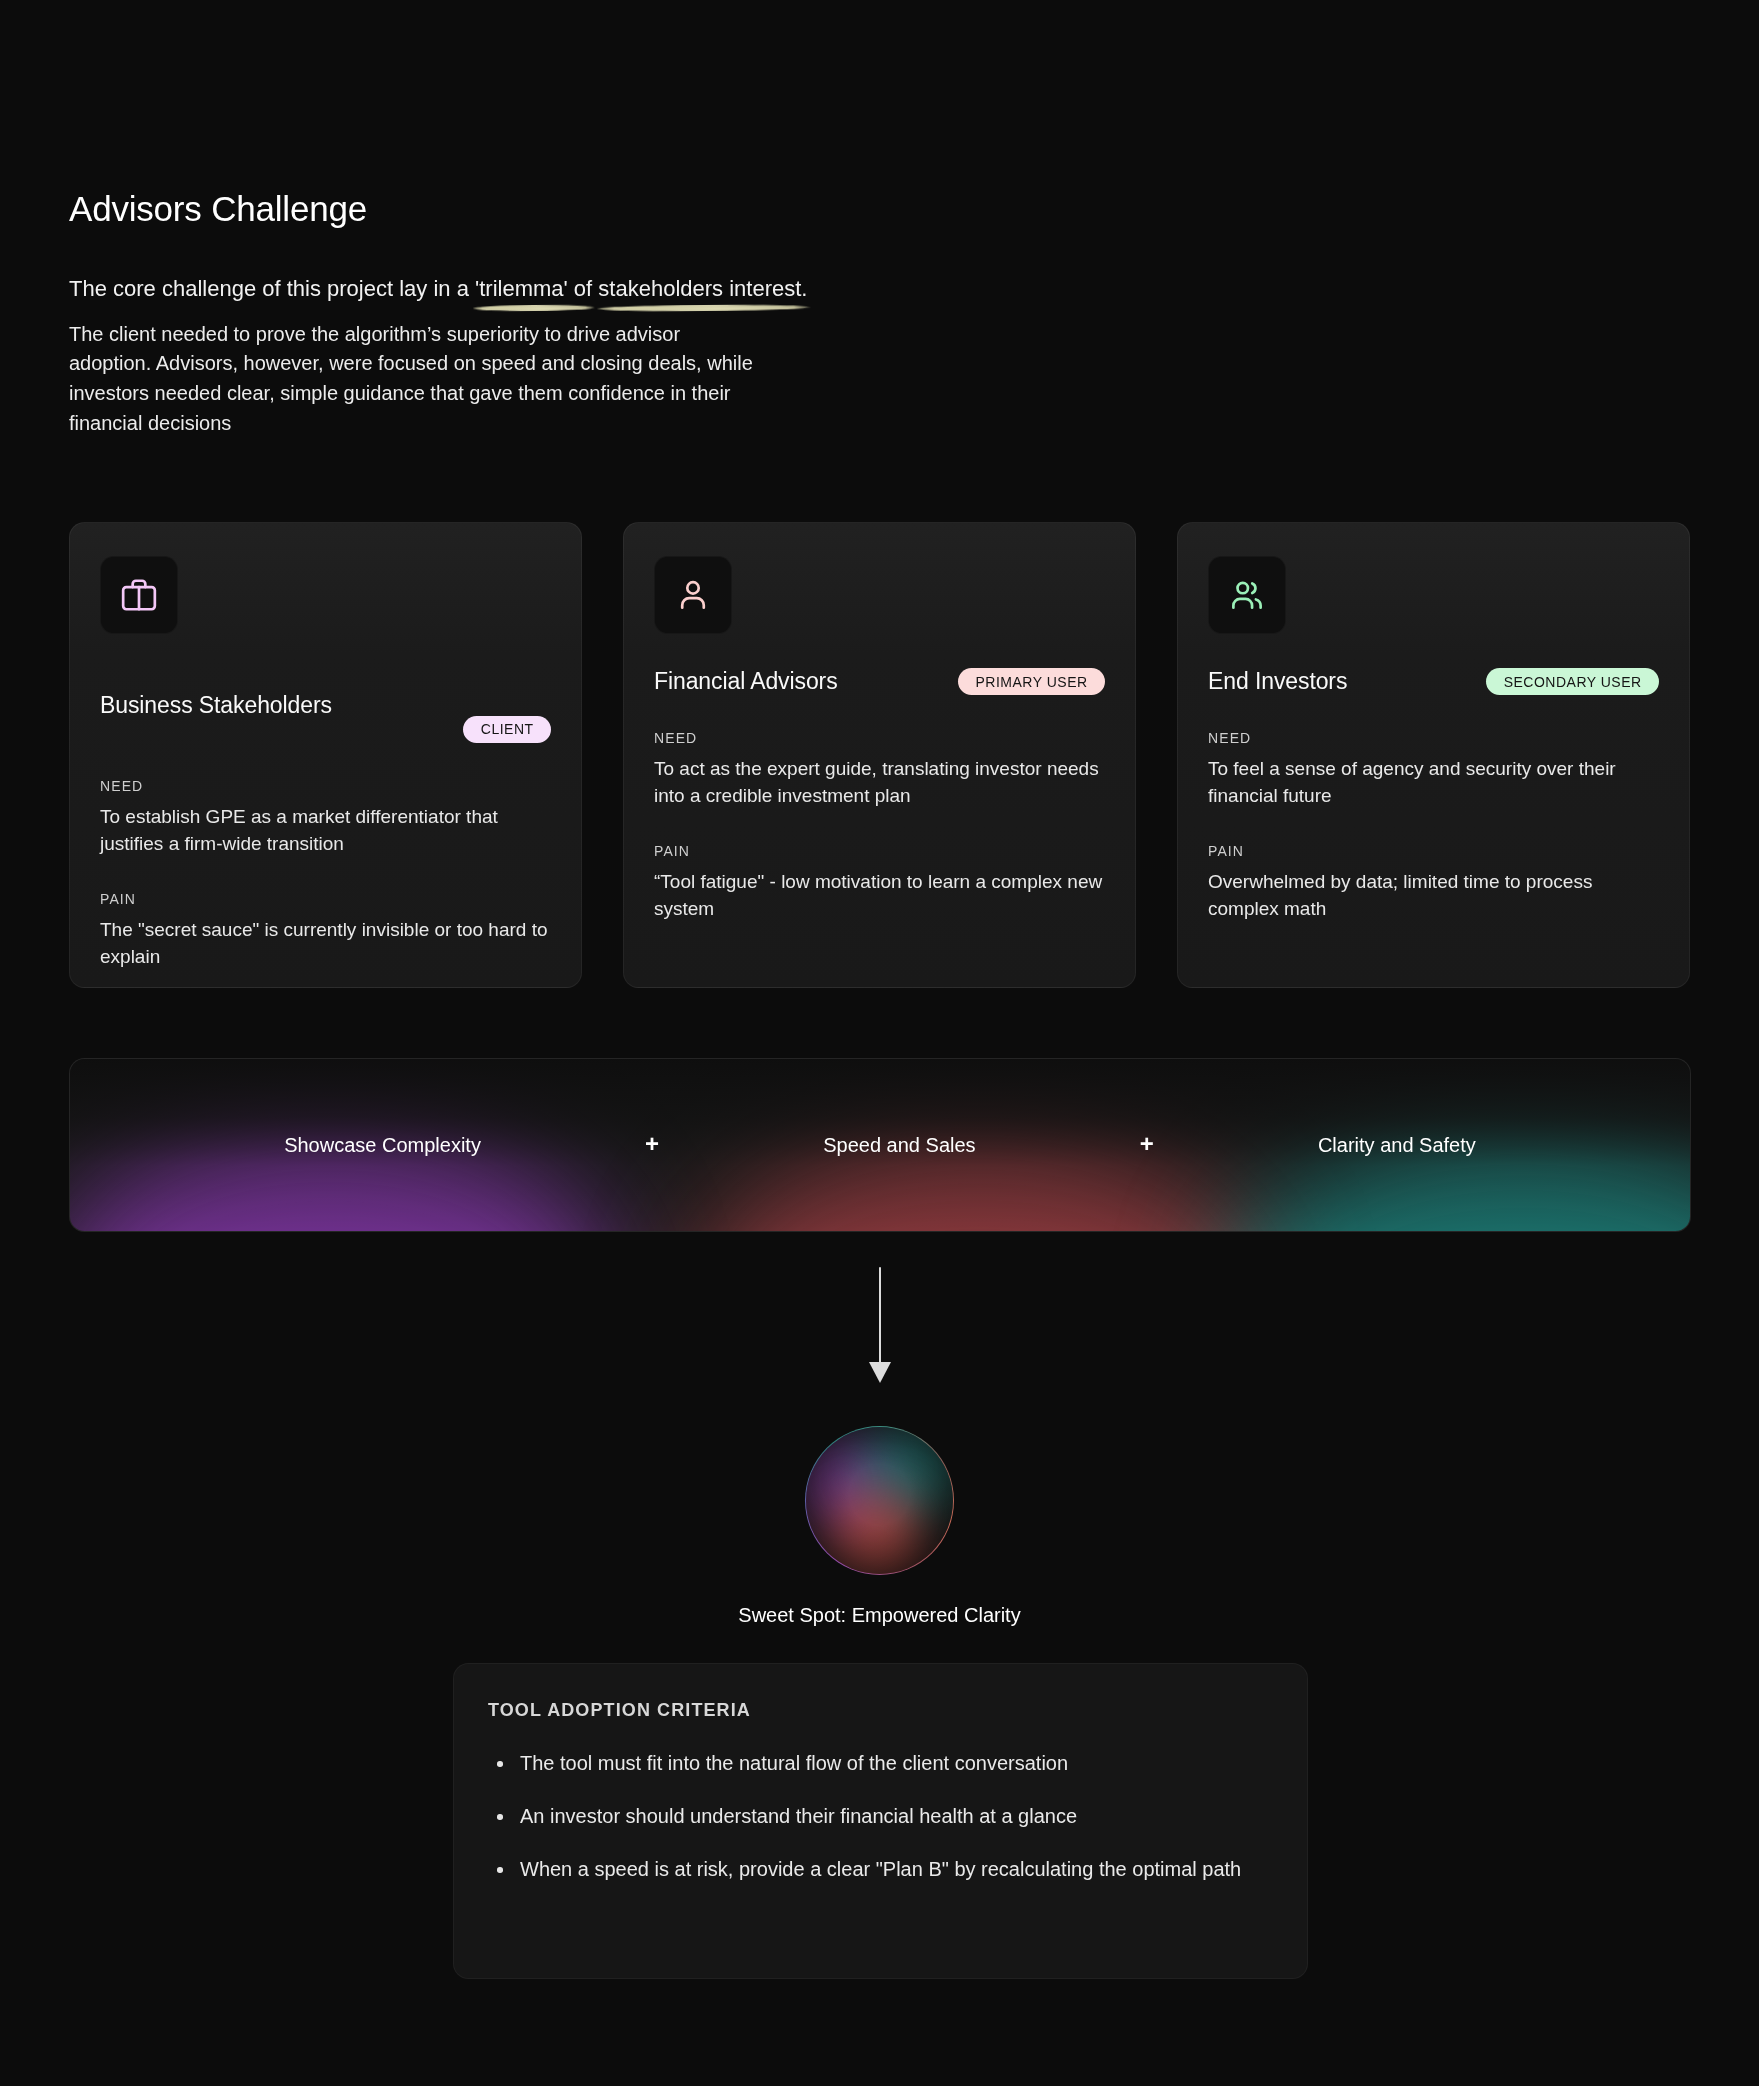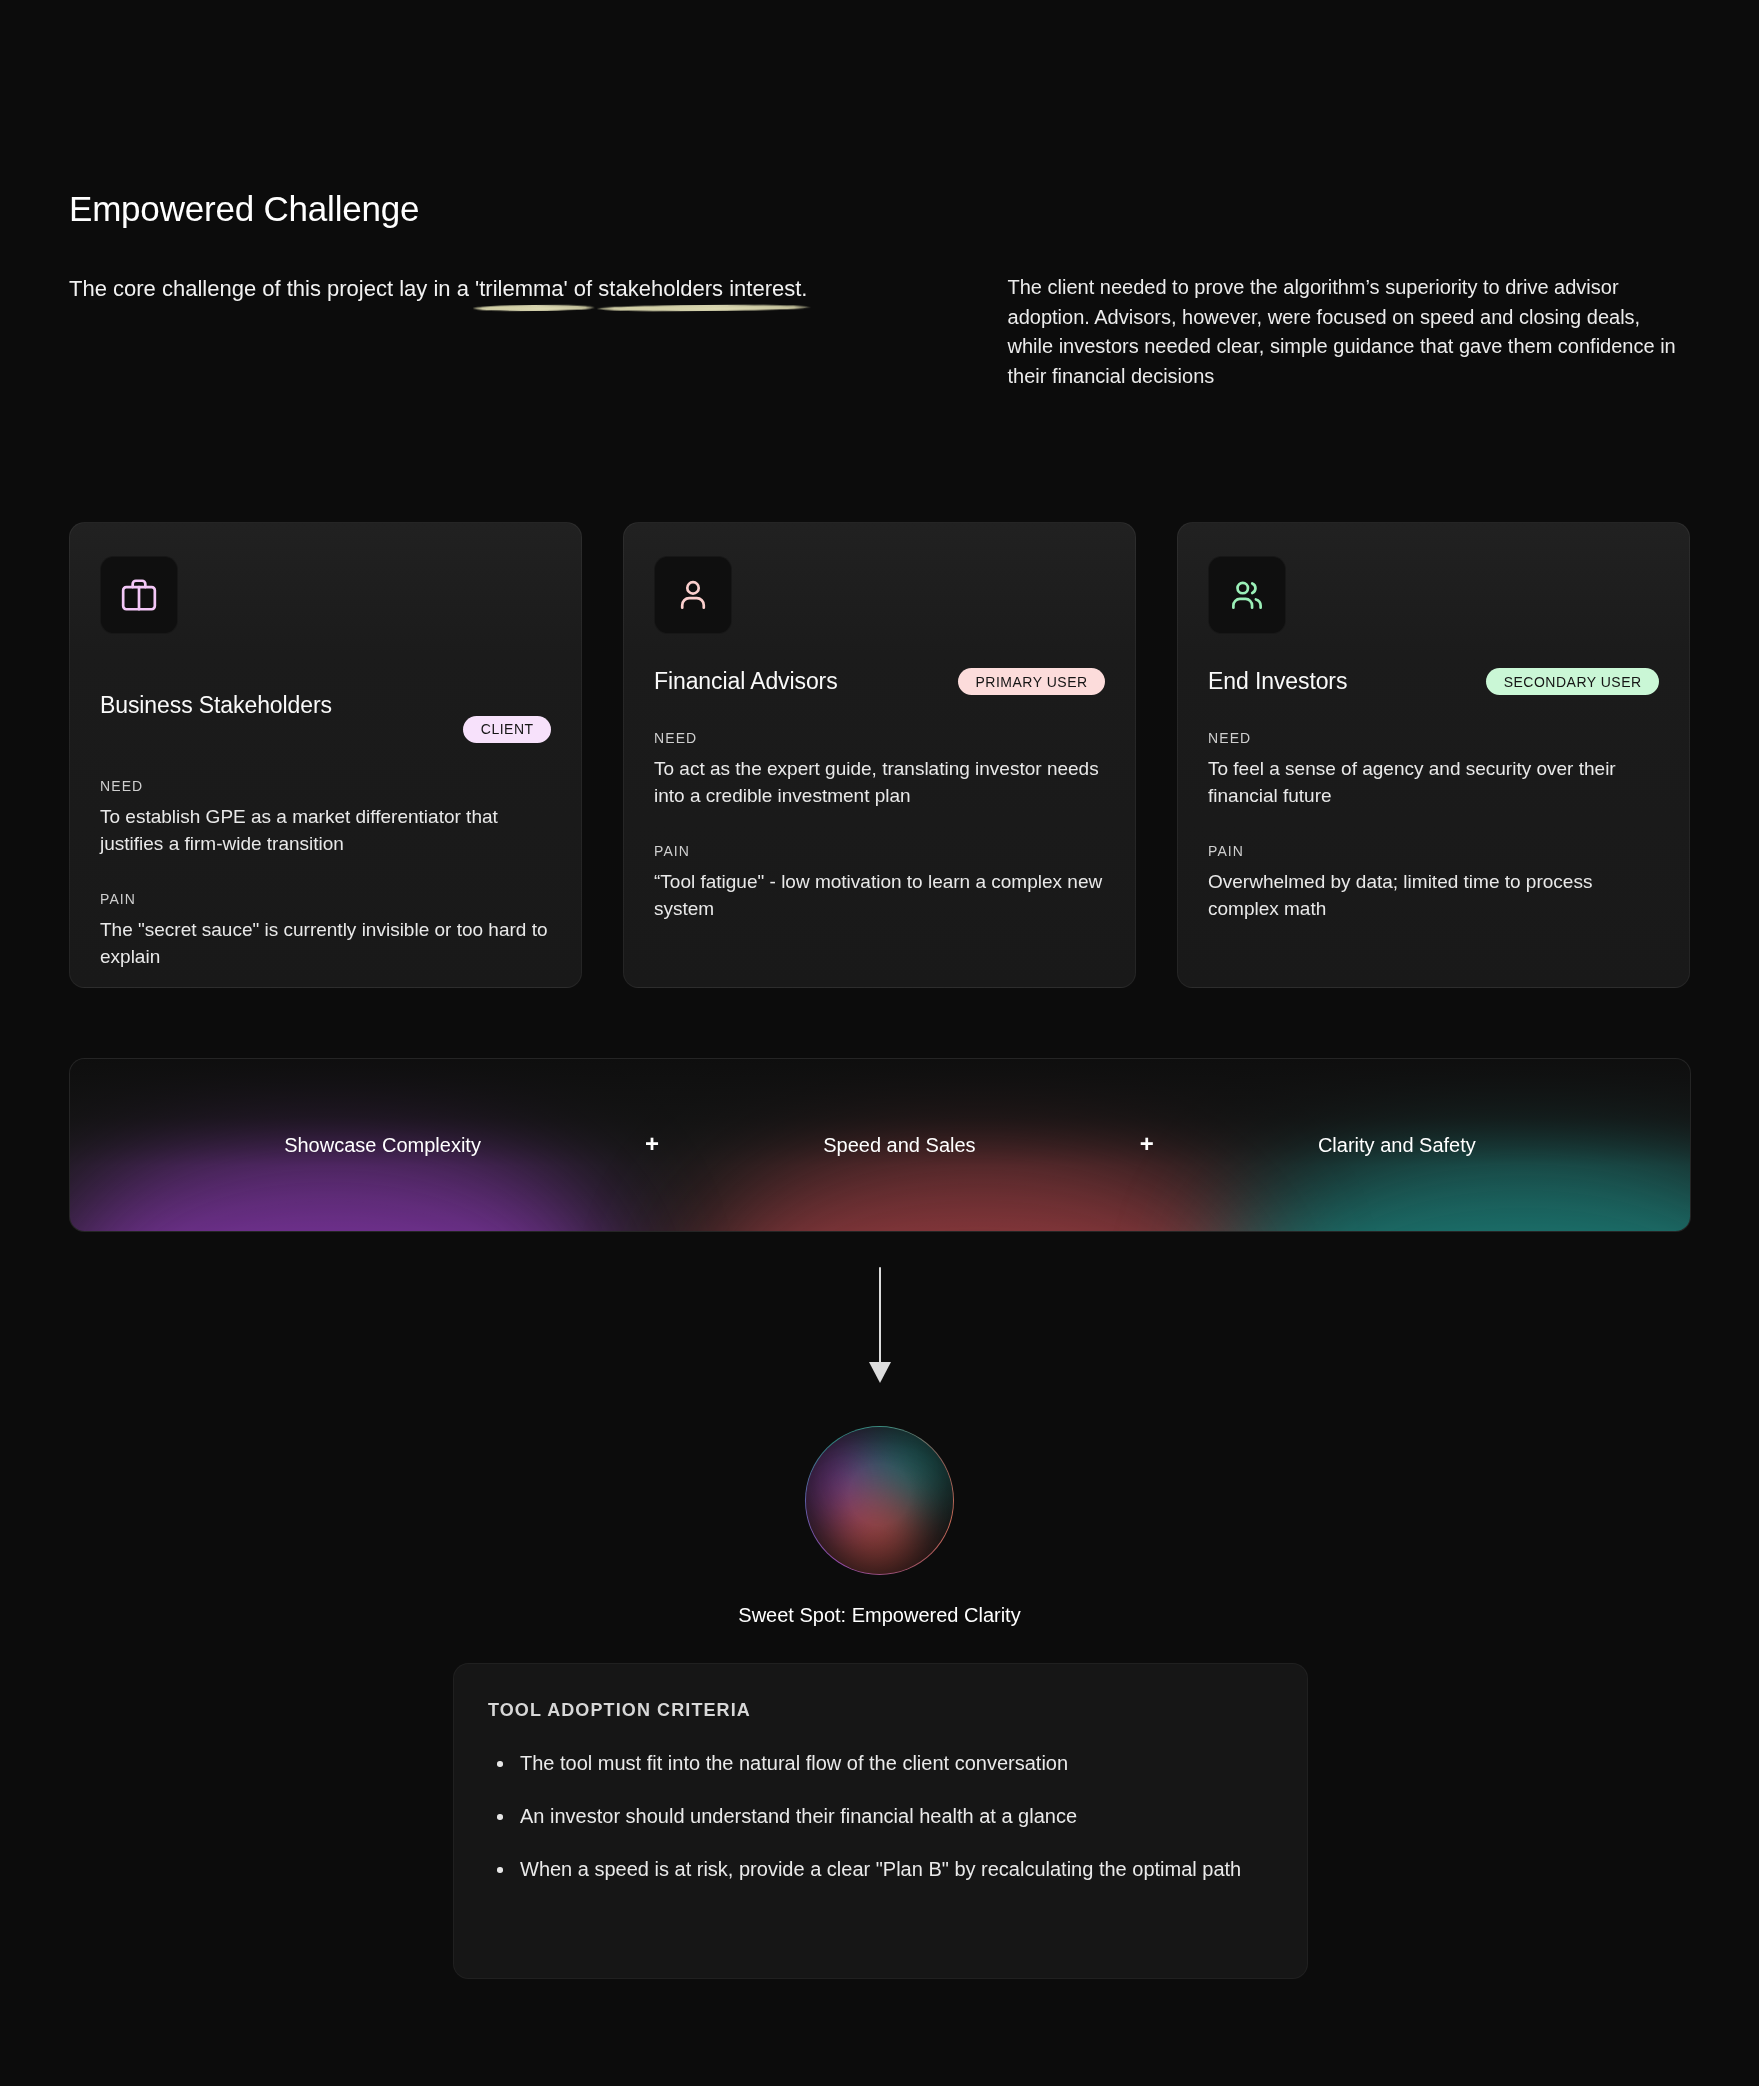--- a/index.html
+++ b/index.html
@@ -15,21 +15,21 @@
   .page{position:relative;width:1759px;height:2087px;}
 
   
   .header{position:absolute;left:69px;top:190px;width:1622px;}
   .page-title{
     font-size:35px;font-weight:400;letter-spacing:-0.2px;color:#ffffff;
     line-height:1.1;
   }
   .intro-grid{
     position:absolute;left:69px;top:273px;width:1622px;
-    display:flex;gap:15px;
+    display:flex;gap:15px;flex-direction:column;
   }
   .intro-left{width:932px;padding-right:37px;}
   .intro-right{width:690px;}
   .lead{
     font-size:22px;line-height:1.45;color:#f2f2f2;font-weight:400;
   }
   .mark{position:relative;display:inline-block;white-space:nowrap;}
   .mark::after{
     content:"";position:absolute;left:-1.8px;right:-2.7px;bottom:-6.4px;height:6px;
     background:
@@ -172,21 +172,21 @@
     content:"";position:absolute;left:9.2px;top:12px;
     width:5.5px;height:5.5px;border-radius:50%;background:#e6e6e6;
   }
 </style>
 </head>
 <body>
 
 <div class="page">
 
   <div class="header">
-    <h1 class="page-title">Empowered Challenge</h1>
+    <h1 class="page-title">Advisors Challenge</h1>
   </div>
 
   <div class="intro-grid">
     <div class="intro-left">
       <p class="lead"><span>The core challenge of this project lay in a </span><span class="mark">'trilemma' of</span>
         <span class="mark">stakeholders interest.</span></p>
     </div>
     <div class="intro-right">
       <p class="body-copy">The client needed to prove the algorithm’s superiority to drive advisor adoption. Advisors, however, were focused on speed and closing deals, while investors needed clear, simple guidance that gave them confidence in their financial decisions</p>
     </div>

